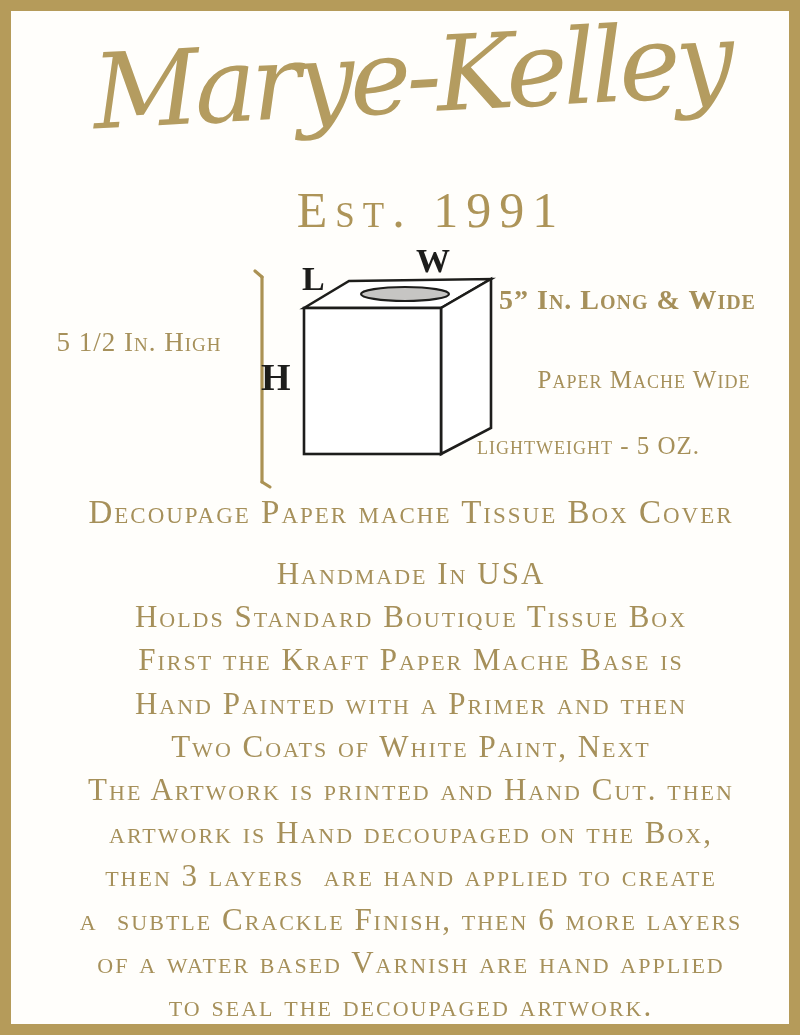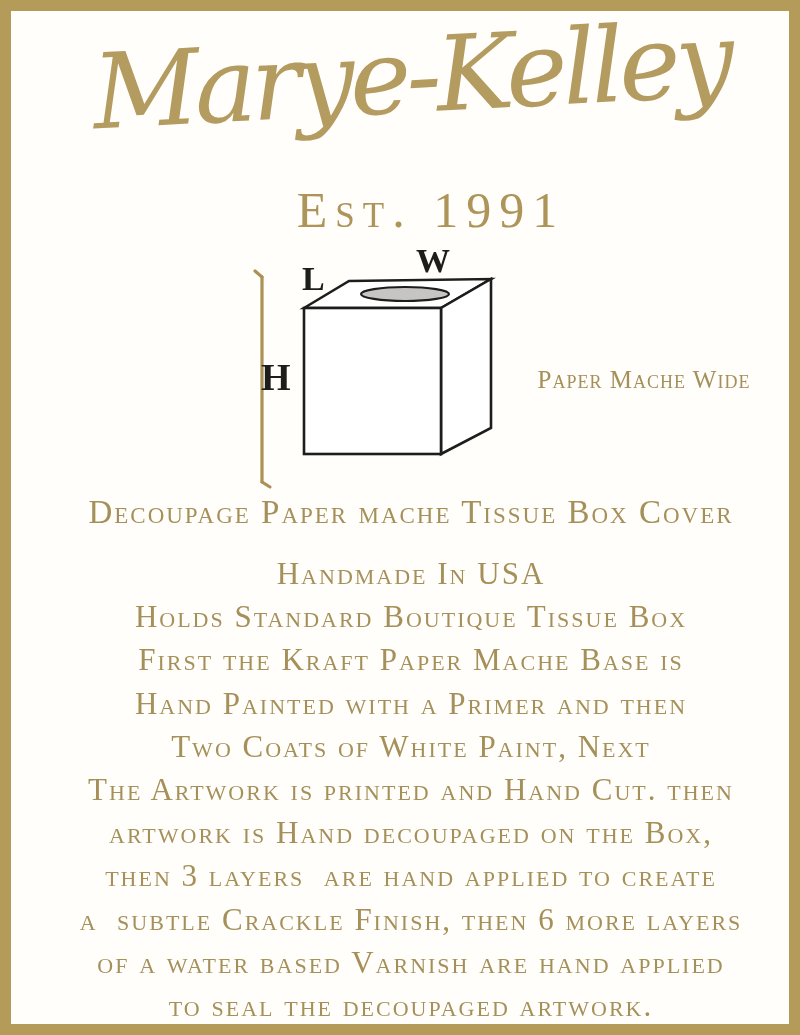--- a/index.html
+++ b/index.html
@@ -102,23 +102,26 @@
       <polygon points="192,64 242,35 242,184 192,210"></polygon>
       <rect x="55" y="64" width="137" height="146"></rect>
       <ellipse cx="156" cy="50" rx="44" ry="7" fill="#c6c5c3" stroke-width="2.2"></ellipse>
     </g>
   </svg>
 
   <div class="dim-label label-l">L</div>
   <div class="dim-label label-w">W</div>
   <div class="dim-label label-h">H</div>
 
+  <div class="gold-note height-note">5 1/2 In. High</div>
+  <div class="gold-note size-note">5” In. Long &amp; Wide</div>
   <div class="gold-note base-note">
     <span>Paper Mache Wide</span><br>
   </div>
+  <div class="gold-note weight-note">lightweight - 5 OZ.</div>
 
   <div class="desc-title">Decoupage Paper mache Tissue Box Cover</div>
   <div class="desc-body">
     <div class="desc-line">Handmade In USA</div>
     <div class="desc-line">Holds Standard Boutique Tissue Box</div>
     <div class="desc-line">First the Kraft Paper Mache Base is</div>
     <div class="desc-line">Hand Painted with a Primer and then</div>
     <div class="desc-line">Two Coats of White Paint, Next</div>
     <div class="desc-line">The Artwork is printed and Hand Cut. then</div>
     <div class="desc-line">artwork is Hand decoupaged on the Box,</div>

